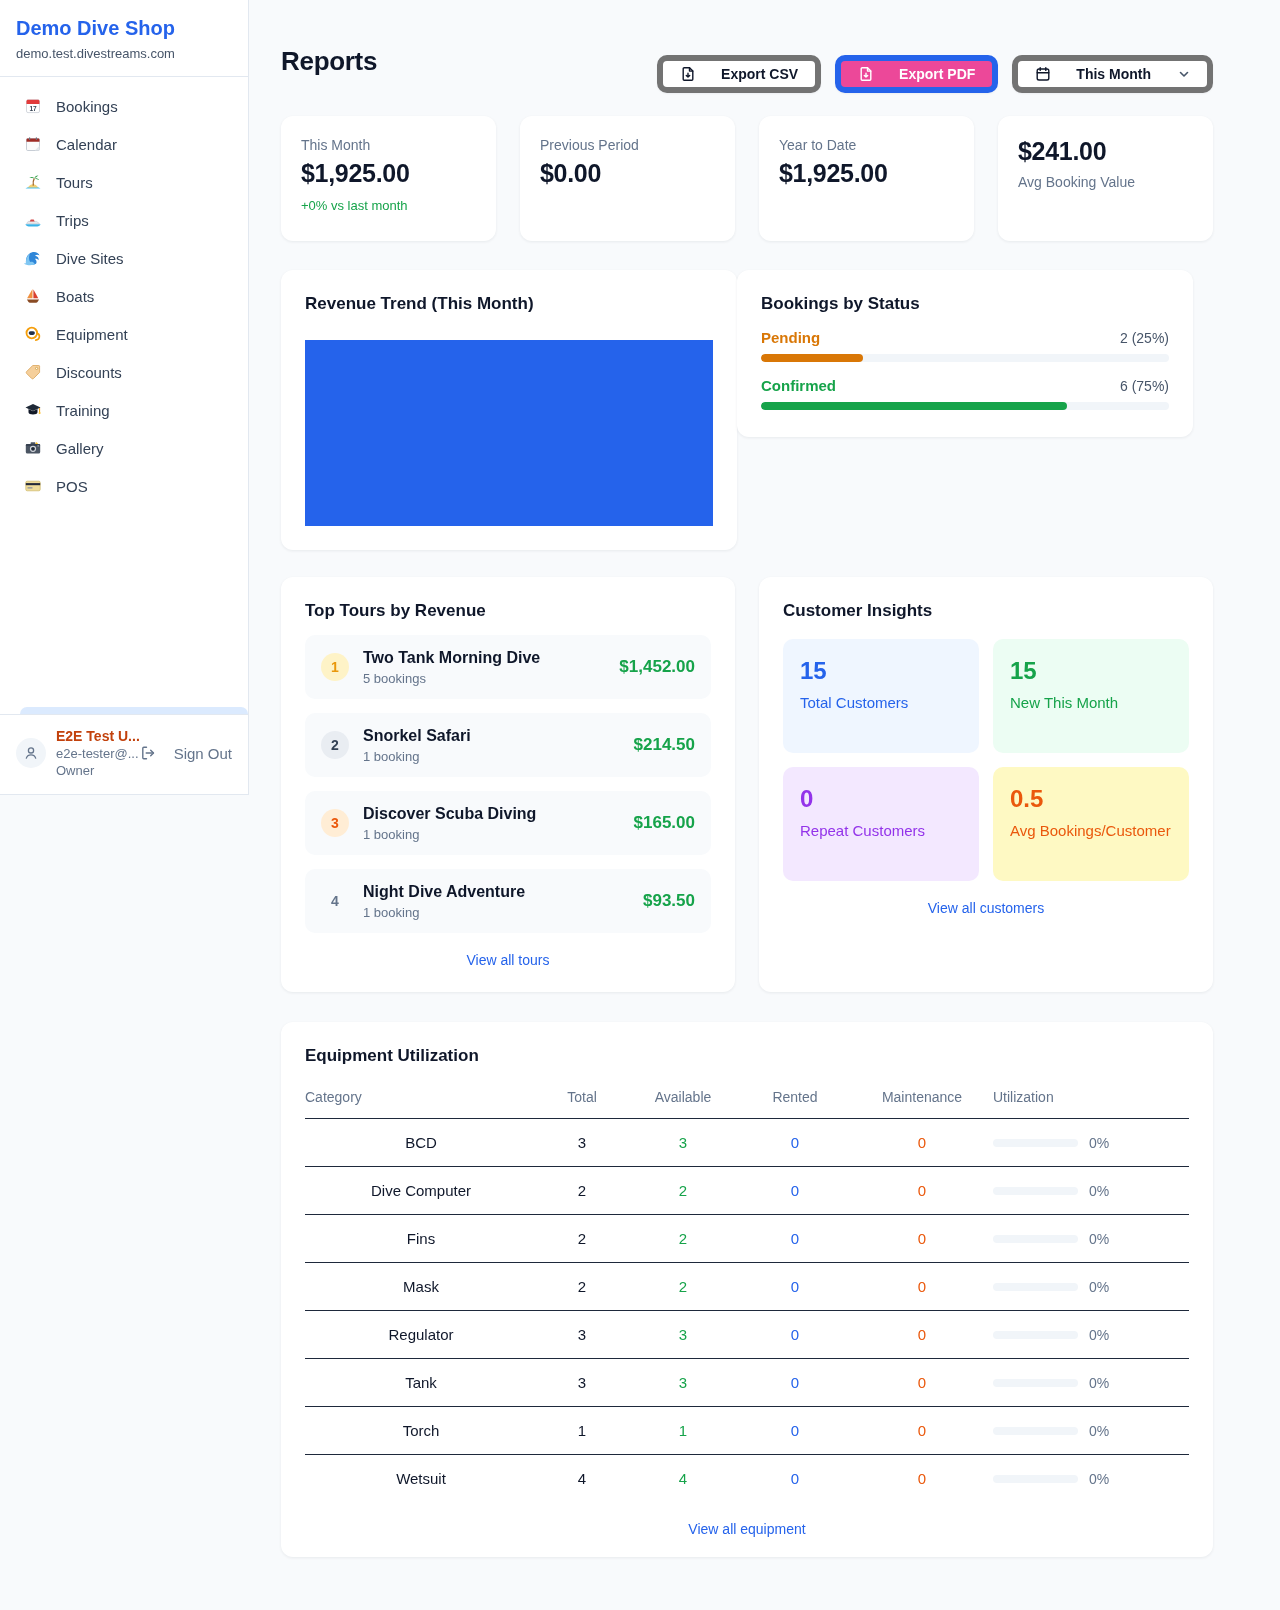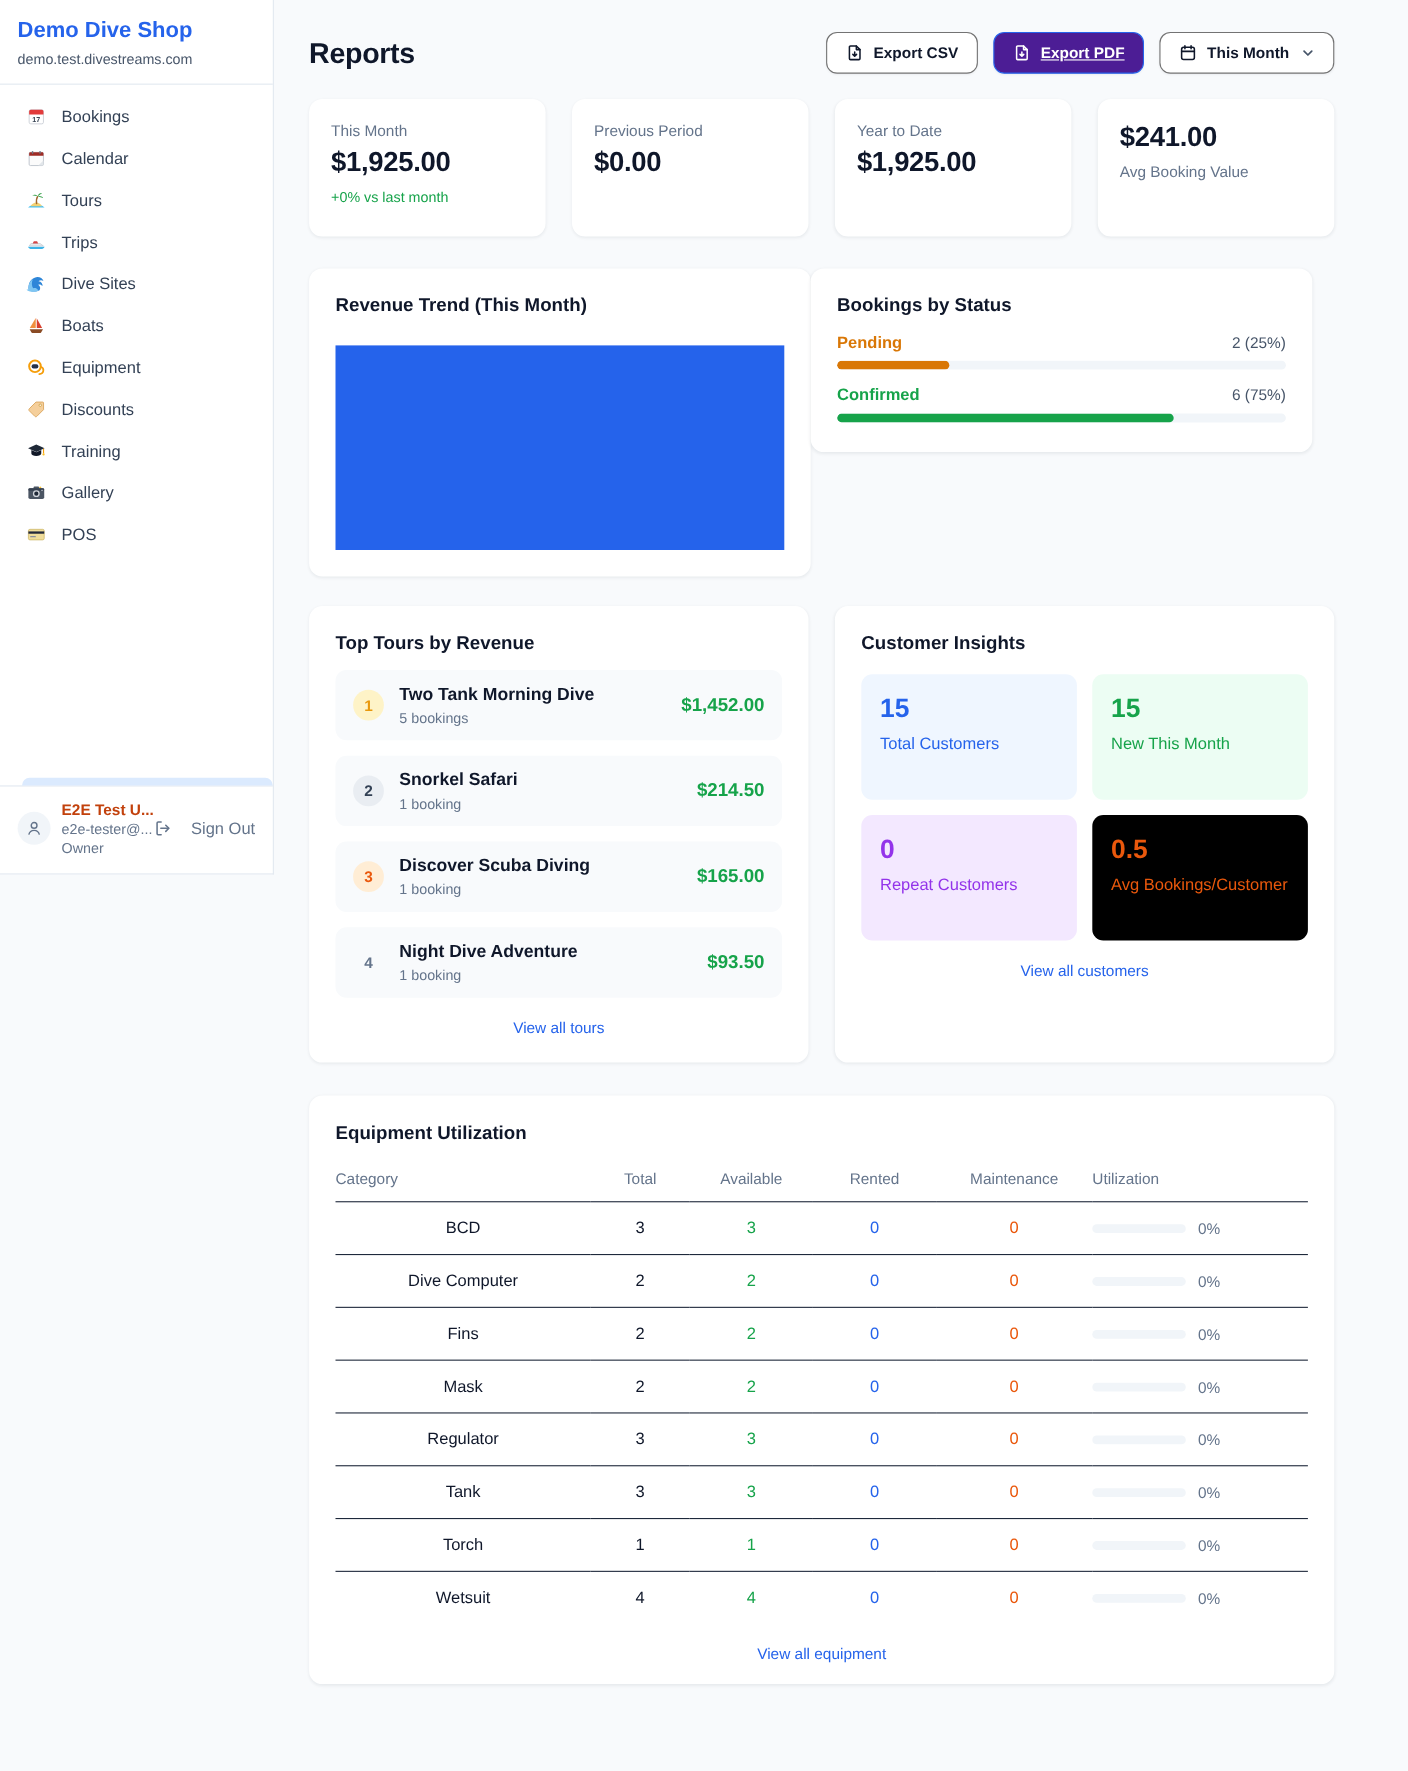--- a/index.html
+++ b/index.html
@@ -45,26 +45,27 @@
     margin-left:auto; display:flex; align-items:center; gap:18px;
     color:#64748b; font-size:15px; background:none; border:none;
     font-family:inherit; cursor:pointer; white-space:nowrap;
   }
   
   .main { position:absolute; left:281px; top:0; width:932px; }
   .header-row { display:flex; align-items:center; margin-top:29px; }
   .page-title { font-size:26px; font-weight:bold; color:#0f172a; letter-spacing:-.3px; }
   .header-actions { margin-left:auto; display:flex; gap:14px; }
   .btn {
-    height:38px; border-radius:10px; border:1px solid #737373; background:#fff;
+    height:38px; border-radius:10px; border:6px solid #737373; background:#fff;
     font-size:14px; font-weight:bold; color:#0f172a; display:inline-flex;
-    align-items:center; gap:9px; padding:0 17px; font-family:inherit; cursor:pointer;
+    align-items:center; gap:25px; padding:0 17px; font-family:inherit; cursor:pointer;
     box-shadow:0 1px 2px rgba(15,23,42,.05);
-  }
-  .btn-primary { background:#4c1d95; border-color:#2563eb; color:#fff;text-decoration:underline; }
+    margin-top:26px;
+  }
+  .btn-primary { background:#ec4899; border-color:#2563eb; color:#fff; }
   .chev { display:inline-flex; margin-left:2px; color:#475569; }
   
   .card {
     background:#fff; border-radius:12px;
     box-shadow:0 1px 3px rgba(15,23,42,.07);
   }
   .stats-row { display:flex; gap:24px; margin-top:23px; }
   .stat-card { flex:1; padding:21px 20px; height:125px; }
   .stat-label { font-size:14px; color:#64748b; }
   .stat-value { font-size:25px; font-weight:bold; color:#0f172a; margin-top:6px; letter-spacing:-.3px; }
@@ -105,21 +106,21 @@
     display:block; text-align:center; color:#2563eb; font-size:14px;
     margin-top:19px; text-decoration:none; cursor:pointer;
   }
   .tiles { display:grid; grid-template-columns:1fr 1fr; gap:14px; margin-top:18px; }
   .tile { border-radius:10px; padding:18px 17px; height:114px; }
   .tile-value { font-size:24px; font-weight:bold; }
   .tile-label { font-size:15px; margin-top:9px; }
   .t-blue   { background:#eff6ff; } .t-blue .tile-value,   .t-blue .tile-label   { color:#2563eb; }
   .t-green  { background:#ecfdf3; } .t-green .tile-value,  .t-green .tile-label  { color:#16a34a; }
   .t-purple { background:#f3e8ff; } .t-purple .tile-value, .t-purple .tile-label { color:#9333ea; }
-  .t-orange { background:#000000; } .t-orange .tile-value, .t-orange .tile-label { color:#ea580c; }
+  .t-orange { background:#fef9c3; } .t-orange .tile-value, .t-orange .tile-label { color:#ea580c; }
   
   .equip-card { margin-top:30px; padding:24px 24px 20px; }
   table { width:100%; border-collapse:collapse; margin-top:15px; }
   th {
     font-size:14px; font-weight:normal; color:#64748b; text-align:center;
     padding:8px 0 13px; border-bottom:1px solid #1e293b;
   }
   th.c-cat, th.c-util { text-align:left; }
   td { font-size:15px; padding:15px 0; border-bottom:1px solid #1e293b; text-align:center; }
   tr:last-child td { border-bottom:none; }

